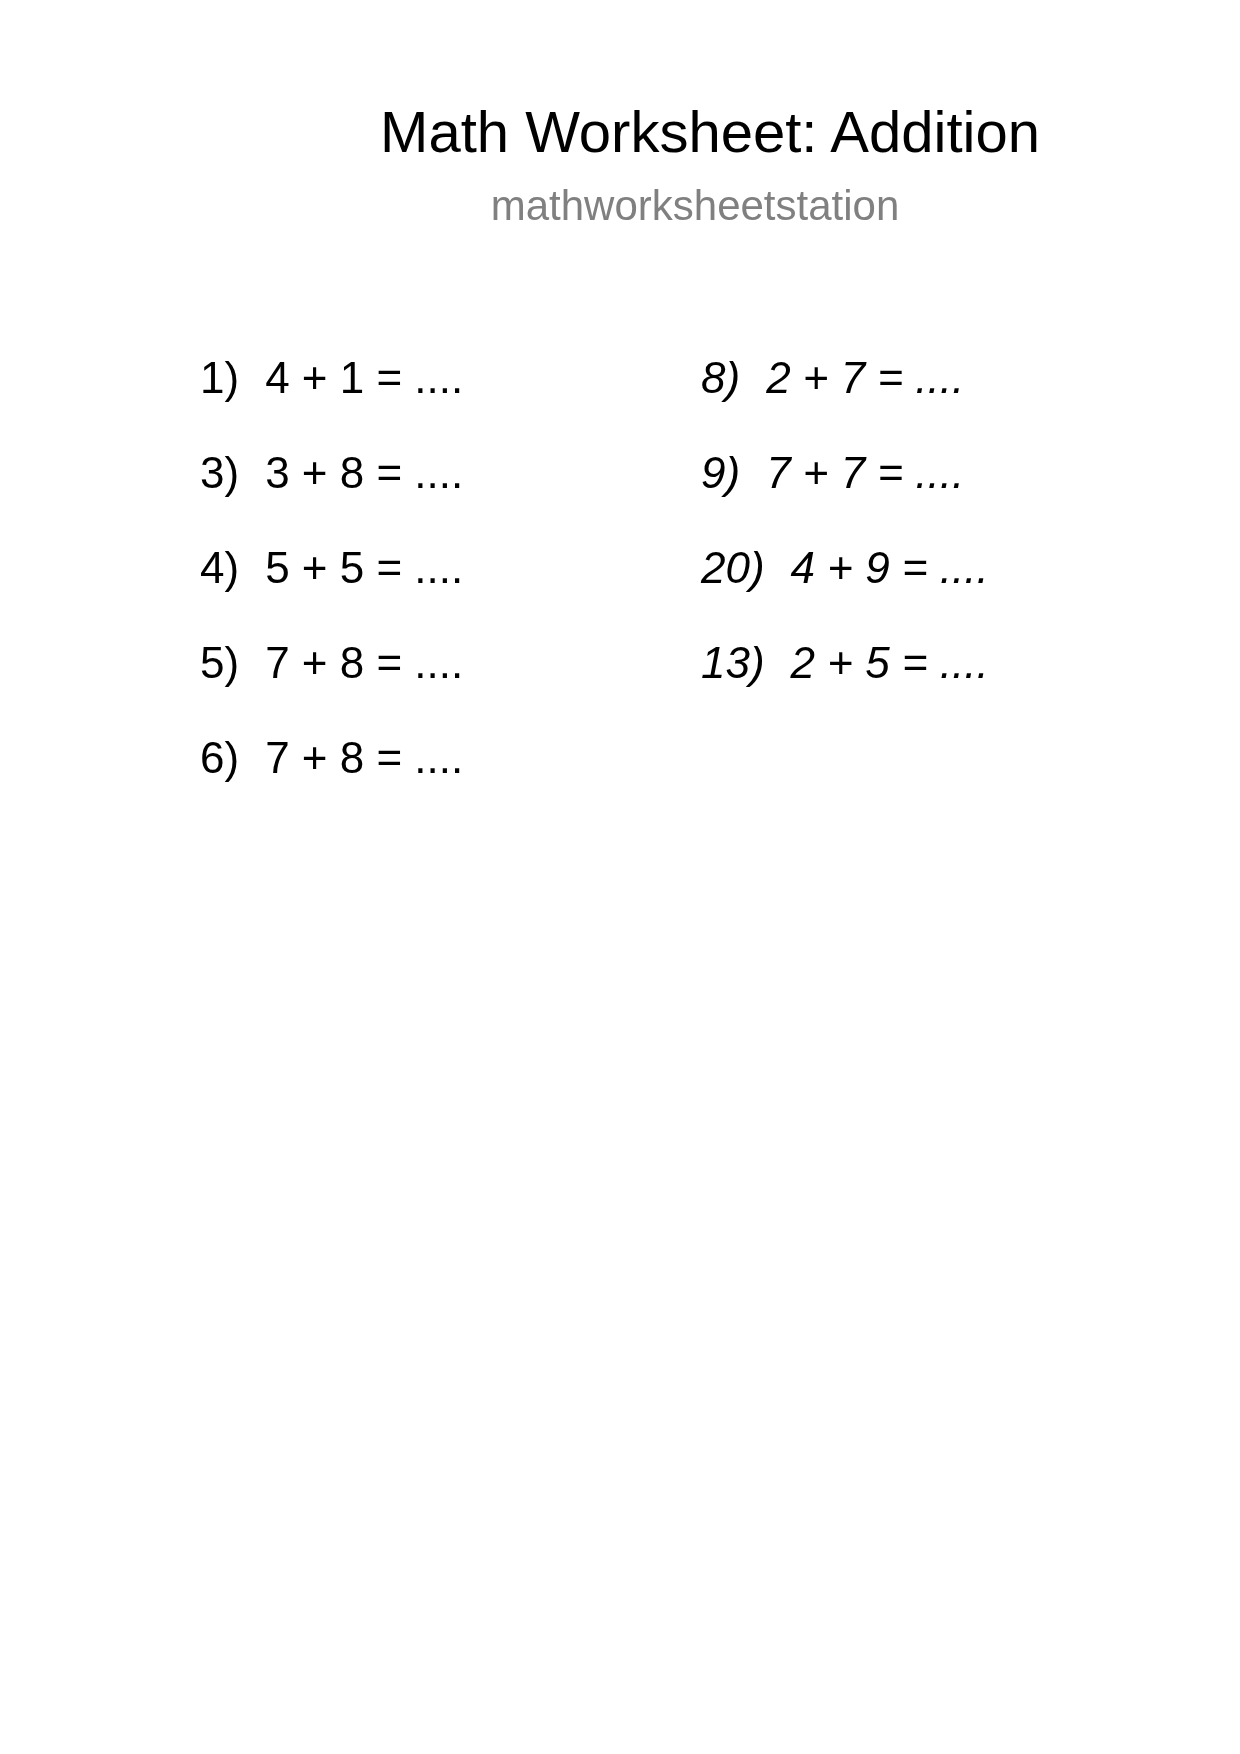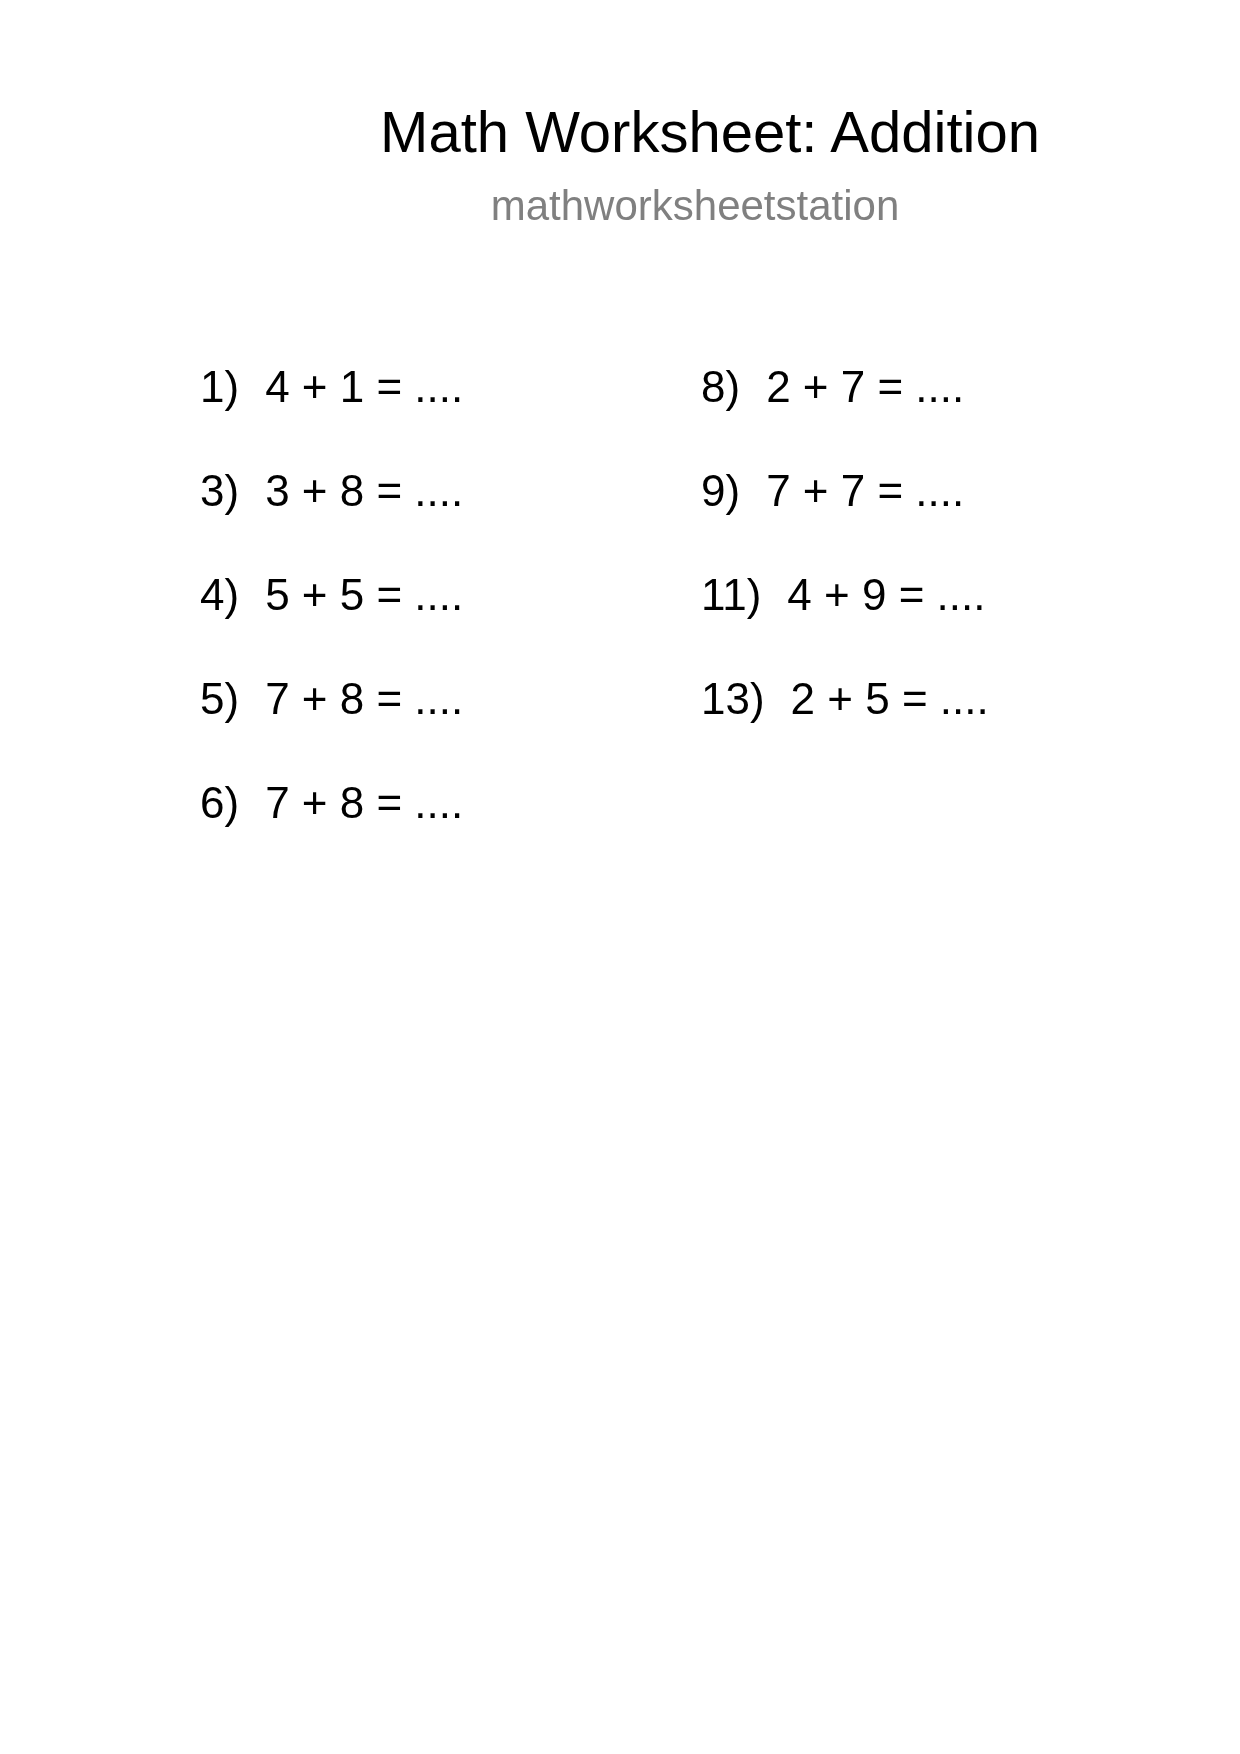--- a/index.html
+++ b/index.html
@@ -35,42 +35,41 @@
       font-size: 42px;
       line-height: 52px;
       color: #808080;
       white-space: nowrap;
     }
     .column {
       position: absolute;
       top: 348px;
     }
     .col-left { left: 200px; }
-    .col-right { left: 701px; }
+    .col-right { left: 701px; font-style: italic; }
     .problem {
       height: 95px;
       font-size: 44px;
       line-height: 60px;
       white-space: nowrap;
-      margin-top: 9px;
     }
     .problem .num { margin-right: 26px; }
   </style>
 </head>
 <body>
 
 <div class="title">Math Worksheet: Addition</div>
 <div class="subtitle">mathworksheetstation</div>
 
 <div class="column col-left">
   <div class="problem"><span class="num">1)</span><span>4 + 1 = ....</span></div>
   <div class="problem"><span class="num">3)</span><span>3 + 8 = ....</span></div>
   <div class="problem"><span class="num">4)</span><span>5 + 5 = ....</span></div>
   <div class="problem"><span class="num">5)</span><span>7 + 8 = ....</span></div>
   <div class="problem"><span class="num">6)</span><span>7 + 8 = ....</span></div>
 </div>
 
 <div class="column col-right">
   <div class="problem"><span class="num">8)</span><span>2 + 7 = ....</span></div>
   <div class="problem"><span class="num">9)</span><span>7 + 7 = ....</span></div>
-  <div class="problem"><span class="num">11)</span><span>4 + 9 = ....</span></div>
+  <div class="problem"><span class="num">20)</span><span>4 + 9 = ....</span></div>
   <div class="problem"><span class="num">13)</span><span>2 + 5 = ....</span></div>
 </div>
 
 </body></html>

